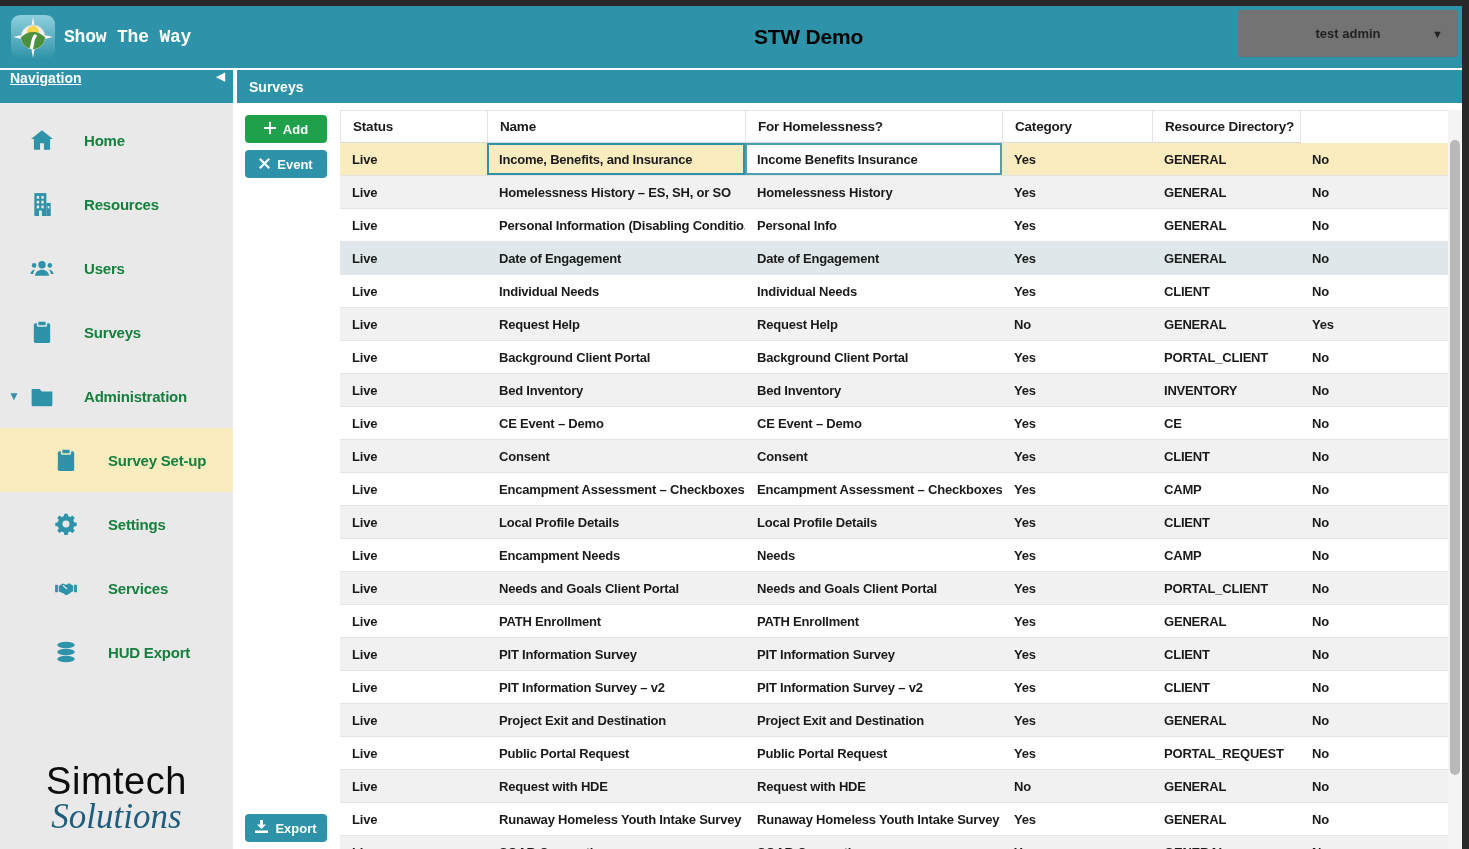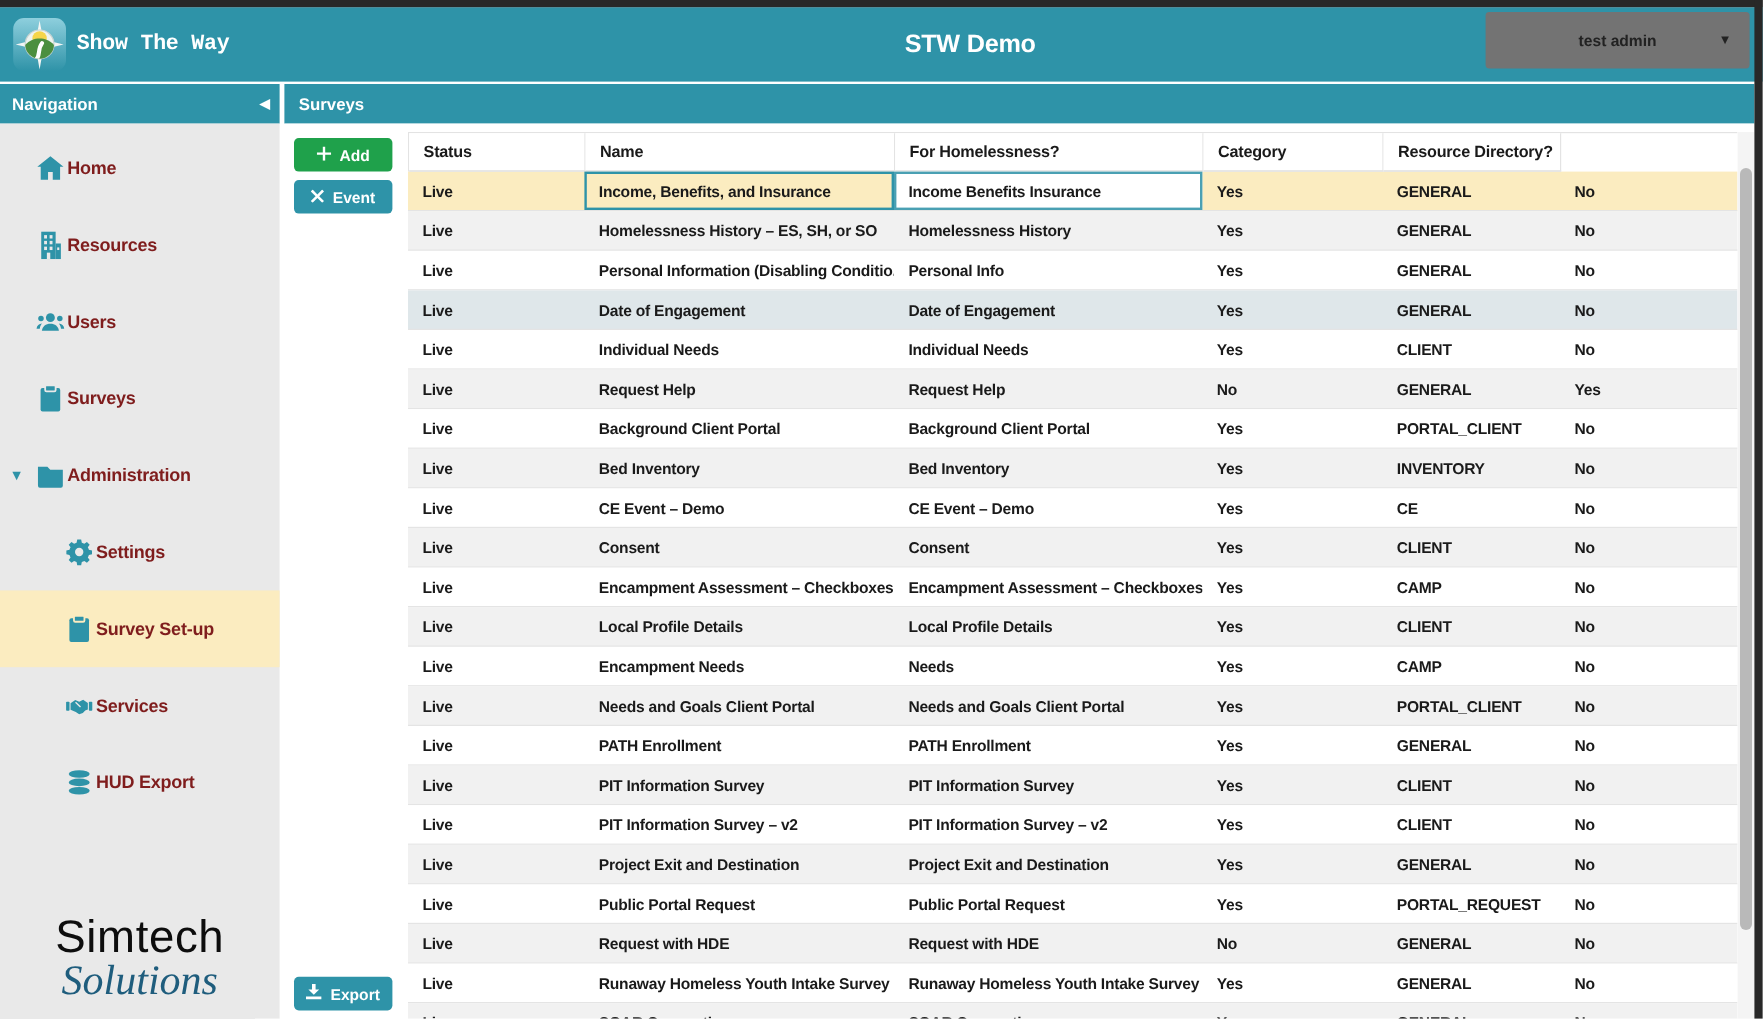--- a/index.html
+++ b/index.html
@@ -9,41 +9,41 @@
   
   .top-strip { position:absolute; top:0; left:0; width:1469px; height:6px; background:#282828; z-index:60; }
   .right-strip { position:absolute; top:0; right:0; width:7px; height:849px; background:#282828; z-index:60; }
 
   
   .app-header { position:absolute; top:6px; left:0; width:1469px; height:62px; background:#2e93a8; }
   .logo { position:absolute; left:10px; top:8px; width:46px; height:46px; }
   .app-name { position:absolute; left:64px; top:50%; transform:translateY(-50%);
               color:#fff; font-weight:700; font-size:18px; letter-spacing:-0.2px;font-family:Liberation Mono, monospace; }
   .app-title { position:absolute; left:calc(50% + 74px); top:50%; transform:translate(-50%,-50%);
-               color:#ffffff; font-weight:700; font-size:21px; letter-spacing:-0.2px; }
+               color:#000000; font-weight:700; font-size:21px; letter-spacing:-0.2px; }
   .user-menu { position:absolute; right:11px; top:4px; width:220px; height:47px; background:#737373;
                border-radius:3px; display:flex; align-items:center; justify-content:center; cursor:pointer; }
   .user-menu .label { font-weight:700; font-size:13px; color:#222; }
   .user-menu .caret { position:absolute; right:15px; top:50%; transform:translateY(-50%);
                       font-size:11px; color:#222; }
 
   
   .nav-bar { position:absolute; top:70px; left:0; width:233px; height:33px; background:#2e93a8;
-             color:#fff; font-weight:700; font-size:14px; display:flex; align-items:center; padding:0 10px; }
+             color:#fff; font-weight:700; font-size:14px; display:flex; padding:0 10px;text-decoration:underline; }
   .nav-bar .collapse { position:absolute; right:8px; font-size:11px; cursor:pointer; }
   .content-bar { position:absolute; top:70px; left:237px; width:1225px; height:33px; background:#2e93a8;
                  color:#fff; font-weight:700; font-size:14px; display:flex; align-items:center; padding:0 12px; }
 
   
   .sidebar { position:absolute; top:103px; left:0; width:233px; height:746px; background:#e9e9e9; }
   .side-list { padding-top:5px; }
   .side-item { position:relative; height:64px; display:flex; align-items:center; cursor:pointer; }
   .side-item .ico { width:24px; height:24px; margin-left:30px; flex:none; display:flex; align-items:center; }
   .side-item.child .ico { margin-left:54px; }
-  .side-item .lbl { margin-left:2px; font-weight:700; font-size:15px; color:#7f1d1d; letter-spacing:-0.2px; }
+  .side-item .lbl { margin-left:30px; font-weight:700; font-size:15px; color:#15803d; letter-spacing:-0.2px; }
   .side-item.active { background:#fbecc0; }
   .side-item .expand-caret { position:absolute; left:8px; top:50%; transform:translateY(-50%);
                              color:#2e93a8; font-size:12px; }
   .clip-outline { stroke:#e9e9e9; }
   .side-item.active .clip-outline { stroke:#fbecc0; }
   .gear-hole { fill:#e9e9e9; }
 
   .brand { position:absolute; bottom:12px; left:0; width:100%; text-align:center; }
   .brand .line1 { font-size:38px; color:#0d0d0d; font-weight:400; letter-spacing:0.5px;
                   font-family:"Liberation Sans",sans-serif; }
@@ -184,38 +184,38 @@
     <div class="side-item">
       <span class="expand-caret">▼</span>
       <span class="ico">
         <svg viewBox="0 0 22 22" width="24" height="24" fill="#2e93a8">
           <path d="M1.5 4.5h7.2l2.2 2.4h9.6V19a1.5 1.5 0 0 1-1.5 1.5H3A1.5 1.5 0 0 1 1.5 19z"></path>
         </svg>
       </span>
       <span class="lbl">Administration</span>
     </div>
 
+    <div class="side-item child active">
+      <span class="ico">
+        <svg viewBox="0 0 22 22" width="24" height="24" fill="#2e93a8">
+          <rect x="3.5" y="3" width="15" height="18" rx="1.5"></rect>
+          <rect class="clip-outline" x="7" y="1" width="8" height="4.6" rx="1" stroke-width="1.4"></rect>
+        </svg>
+      </span>
+      <span class="lbl">Survey Set-up</span>
+    </div>
+
     <div class="side-item child">
       <span class="ico">
         <svg viewBox="0 0 22 22" width="24" height="24" fill="#2e93a8">
           <path d="M9.5 1.5h3l.5 2.4c.7.2 1.3.4 1.9.8l2-1.4 2.1 2.1-1.4 2c.4.6.6 1.2.8 1.9l2.4.5v3l-2.4.5c-.2.7-.4 1.3-.8 1.9l1.4 2-2.1 2.1-2-1.4c-.6.4-1.2.6-1.9.8l-.5 2.4h-3l-.5-2.4a7 7 0 0 1-1.9-.8l-2 1.4-2.1-2.1 1.4-2a7 7 0 0 1-.8-1.9l-2.4-.5v-3l2.4-.5c.2-.7.4-1.3.8-1.9l-1.4-2 2.1-2.1 2 1.4c.6-.4 1.2-.6 1.9-.8z"></path>
           <circle class="gear-hole" cx="11" cy="11" r="3.2"></circle>
         </svg>
       </span>
       <span class="lbl">Settings</span>
-    </div>
-
-    <div class="side-item child active">
-      <span class="ico">
-        <svg viewBox="0 0 22 22" width="24" height="24" fill="#2e93a8">
-          <rect x="3.5" y="3" width="15" height="18" rx="1.5"></rect>
-          <rect class="clip-outline" x="7" y="1" width="8" height="4.6" rx="1" stroke-width="1.4"></rect>
-        </svg>
-      </span>
-      <span class="lbl">Survey Set-up</span>
     </div>
 
     <div class="side-item child">
       <span class="ico">
         <svg viewBox="0 0 22 22" width="24" height="24" fill="#2e93a8">
           <rect x="1" y="8" width="2.6" height="7" rx="0.6"></rect>
           <rect x="18.4" y="8" width="2.6" height="7" rx="0.6"></rect>
           <path d="M4.4 9.2 8 6.8l3 1.3 3-1.5 3.6 2.4v5l-2 .8-1.8 1.8-2.8 1.1-2.6-1.8-4-1.7z"></path>
           <path d="M8.2 8.5 12 12" stroke="#e9e9e9" stroke-width="1.1" fill="none"></path>
         </svg>

